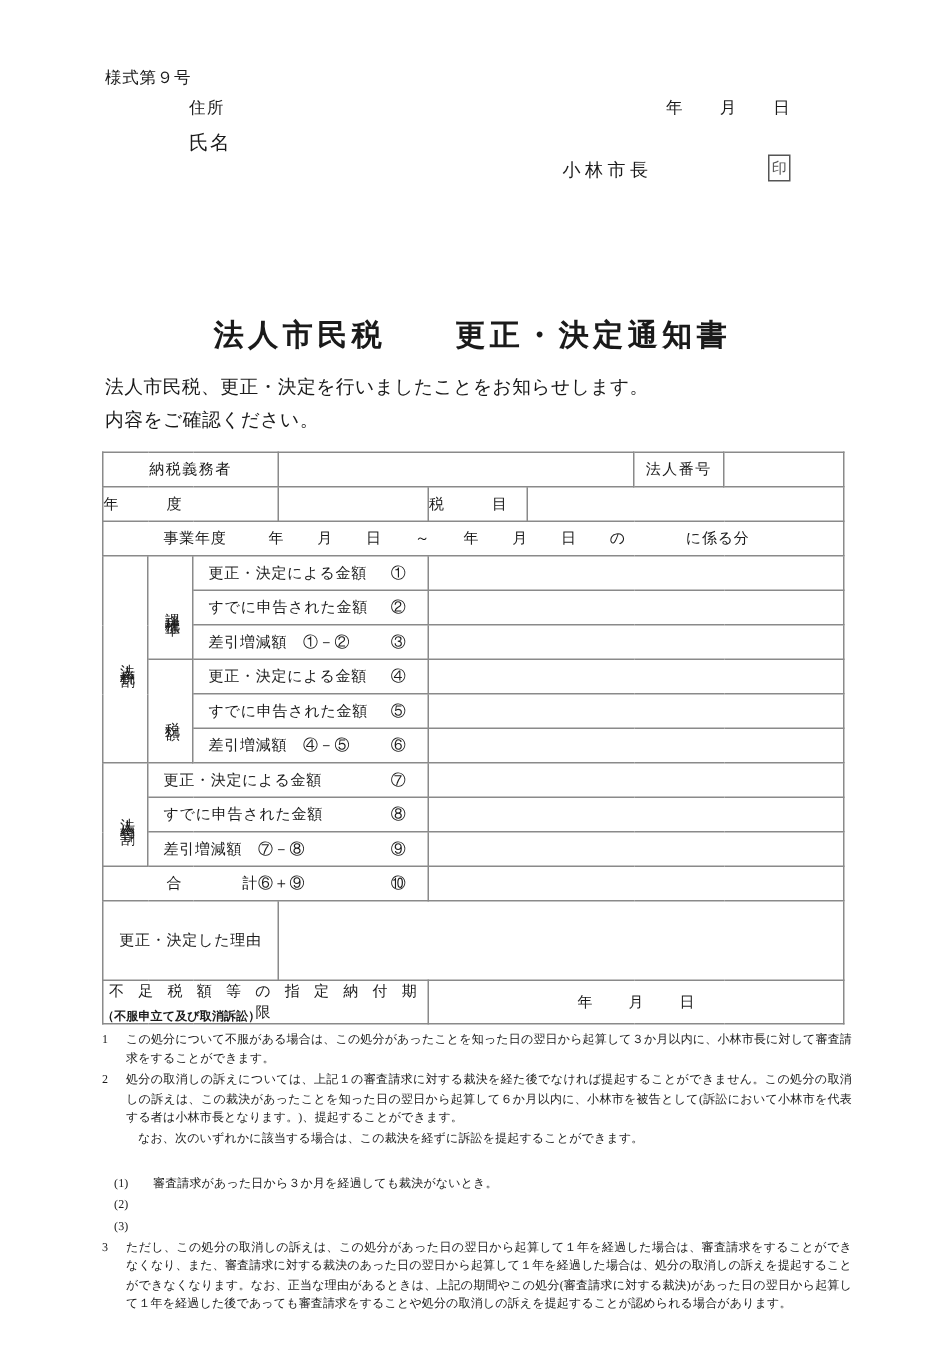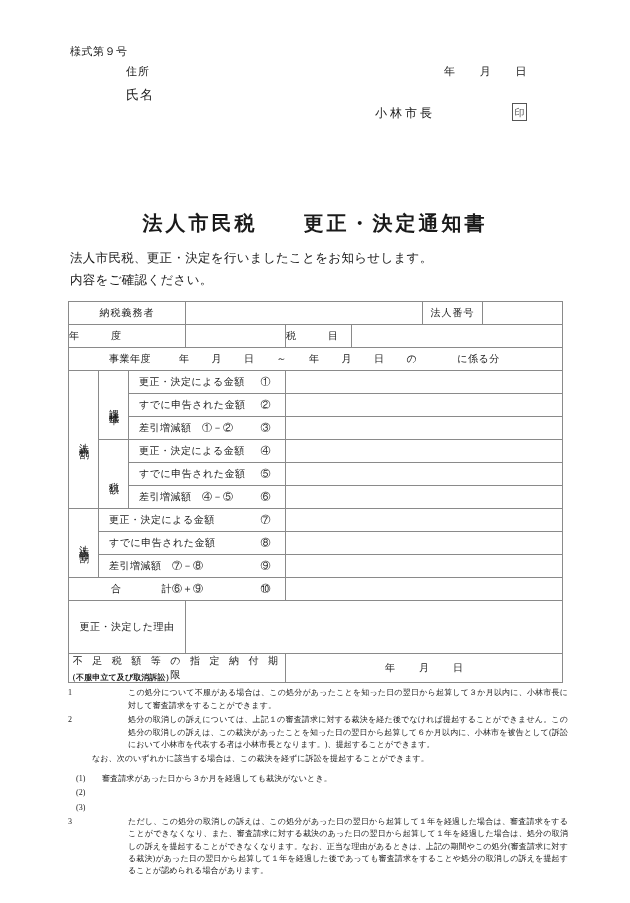--- a/index.html
+++ b/index.html
@@ -191,34 +191,33 @@
     margin-bottom: 2px;
   }
   .notes .nt .mk {
     width: 16px;
     flex: 0 0 16px;
     text-align: left;
   }
   .notes .nt .bd {
     flex: 1;
     text-align: justify;
-    margin-left: 44px;
   }
   .notes .nt-sub {
     display: flex;
     margin-bottom: 2px;
     margin-left: 8px;
   }
   .notes .nt-sub .mk {
     width: 26px;
     flex: 0 0 26px;
   }
   .notes .nt-indent {
     margin-left: 24px;
-    margin-bottom: 7px;
+    margin-bottom: 17px;
   }
 </style>
 </head>
 <body>
 
 <div class="page">
 
   <div class="form-no">様式第９号</div>
 
   <div class="addr-label">住所</div>

